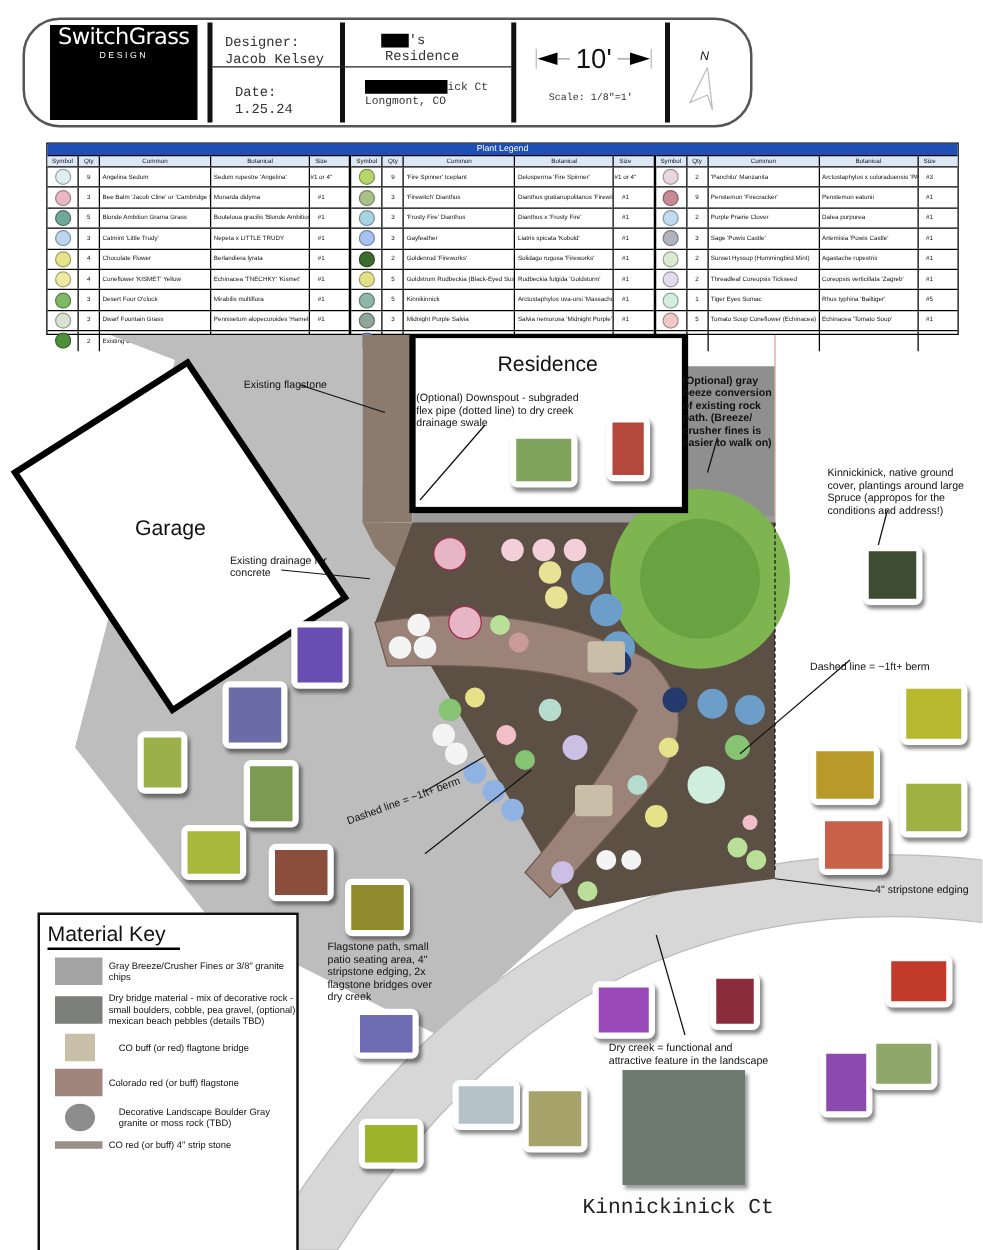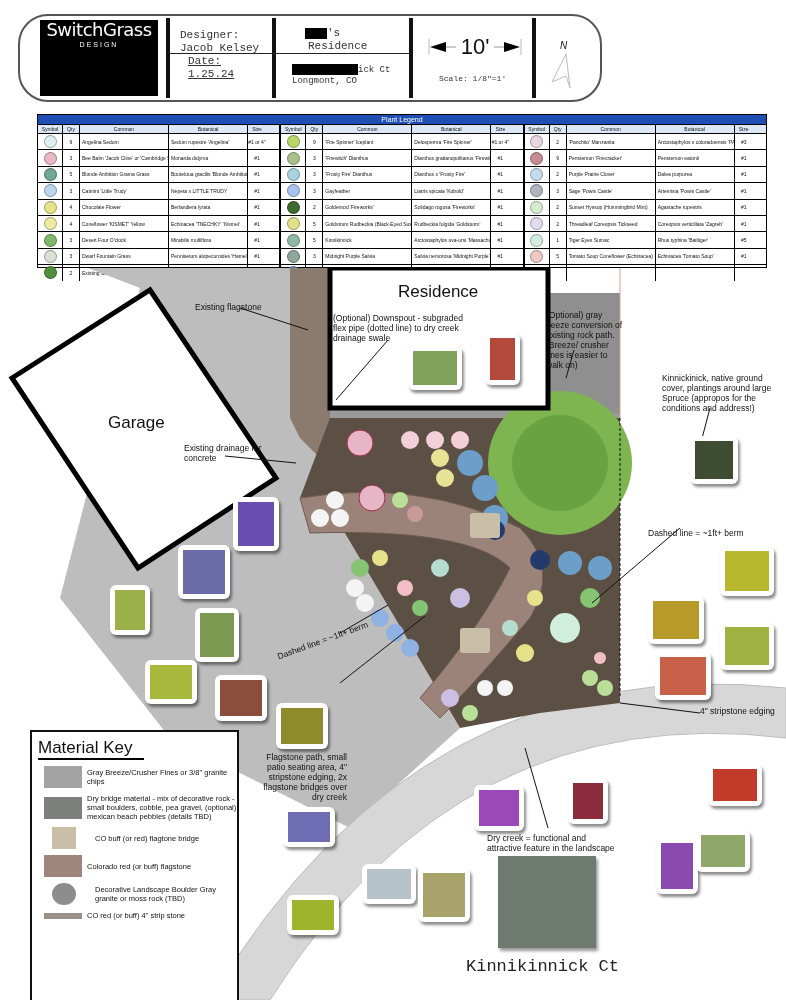--- a/index.html
+++ b/index.html
@@ -55,21 +55,21 @@
 <div class="abs vline" style="left:166px;top:18px;height:80px;"></div>
 <div class="abs vline" style="left:272px;top:18px;height:80px;"></div>
 <div class="abs vline" style="left:409px;top:18px;height:80px;"></div>
 <div class="abs vline" style="left:532px;top:18px;height:80px;"></div>
 <div class="abs hline" style="left:170px;top:53px;width:239px;"></div>
 
 <div class="abs mono" style="left:180px;top:29px;">
   <div>Designer:</div>
   <div>Jacob Kelsey</div>
 </div>
-<div class="abs mono" style="left:188px;top:55px;text-decoration:underline;">
+<div class="abs mono" style="left:188px;top:69px;">
   <div>Date:</div>
   <div>1.25.24</div>
 </div>
 <div class="abs mono" style="left:305px;top:27px;">
   <div><span class="redact" style="width:22px;"></span><span>'s</span></div>
   <div style="margin-left:3px;">Residence</div>
 </div>
 <div class="abs mono" style="left:292px;top:64px;font-size:9px;line-height:11px;">
   <div><span class="redact" style="width:66px;"></span><span>ick Ct</span></div>
   <div>Longmont, CO</div>
@@ -452,28 +452,28 @@
     <line x1="700" y1="445" x2="620" y2="435"></line>
     <line x1="548" y1="560" x2="525" y2="480"></line>
   </g>
 </svg>
 
 <div class="abs bigtitle" style="left:108px;top:413px;">Garage</div>
 <div class="abs bigtitle" style="left:398px;top:282px;">Residence</div>
 <div class="abs label" style="left:195px;top:302px;">Existing flagstone</div>
 <div class="abs label" style="left:184px;top:443px;width:80px;">Existing drainage for concrete</div>
 <div class="abs label" style="left:333px;top:313px;width:140px;">(Optional) Downspout - subgraded flex pipe (dotted line) to dry creek drainage swale</div>
-<div class="abs label" style="left:546px;top:310px;width:80px;">(Optional) gray beeze conversion of existing rock path. (Breeze/ crusher fines is easier to walk on)</div>
+<div class="abs label" style="left:546px;top:299px;width:80px;font-weight:bold;">(Optional) gray beeze conversion of existing rock path. (Breeze/ crusher fines is easier to walk on)</div>
 <div class="abs label" style="left:662px;top:373px;width:118px;">Kinnickinick, native ground cover, plantings around large Spruce (appropos for the conditions and address!)</div>
 <div class="abs label" style="left:648px;top:528px;">Dashed line = ~1ft+ berm</div>
 <div class="abs label" style="left:276px;top:652px;transform:rotate(-20deg);transform-origin:left top;">Dashed line = ~1ft+ berm</div>
 <div class="abs label" style="left:700px;top:706px;">4" stripstone edging</div>
-<div class="abs label" style="left:262px;top:752px;width:85px;text-align:right;">Flagstone path, small patio seating area, 4" stripstone edging, 2x flagstone bridges over dry creek</div>
+<div class="abs label" style="left:262px;top:752px;width:85px;">Flagstone path, small patio seating area, 4" stripstone edging, 2x flagstone bridges over dry creek</div>
 <div class="abs label" style="left:487px;top:833px;width:130px;">Dry creek = functional and attractive feature in the landscape</div>
-<div class="abs street" style="left:466px;top:957px;">Kinnikinnick Ct</div>
+<div class="abs street" style="left:466px;top:957px;">Kinnickinick Ct</div>
 
 <div class="abs card" style="left:408px;top:346px;width:44px;height:34px;">
     <div class="ph" style="background:#7fa35a;"></div>
   </div>
 <div class="abs card" style="left:485px;top:333px;width:25px;height:42px;">
     <div class="ph" style="background:#b4483c;"></div>
   </div>
 <div class="abs card" style="left:690px;top:436px;width:38px;height:38px;">
     <div class="ph" style="background:#3e4c32;"></div>
   </div>

